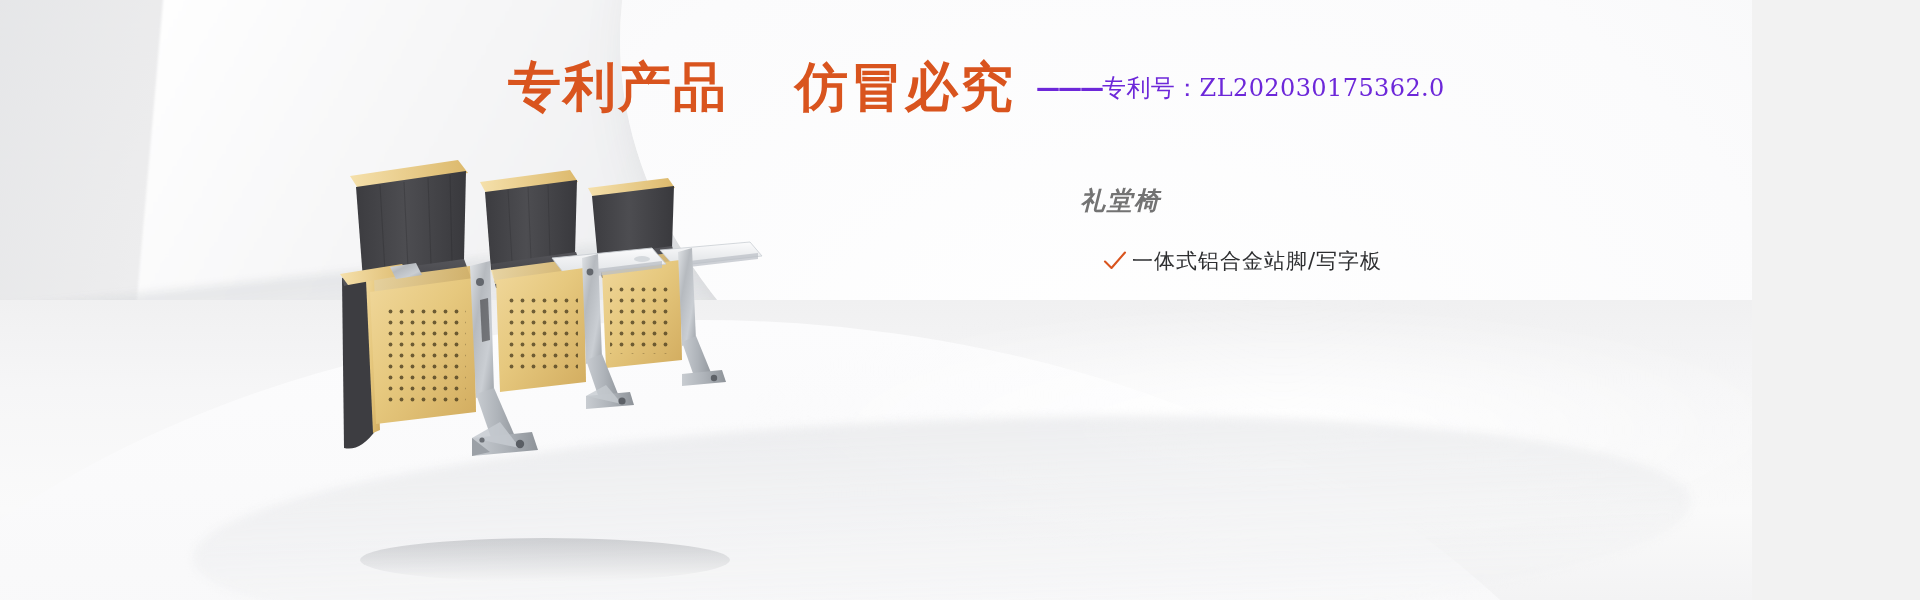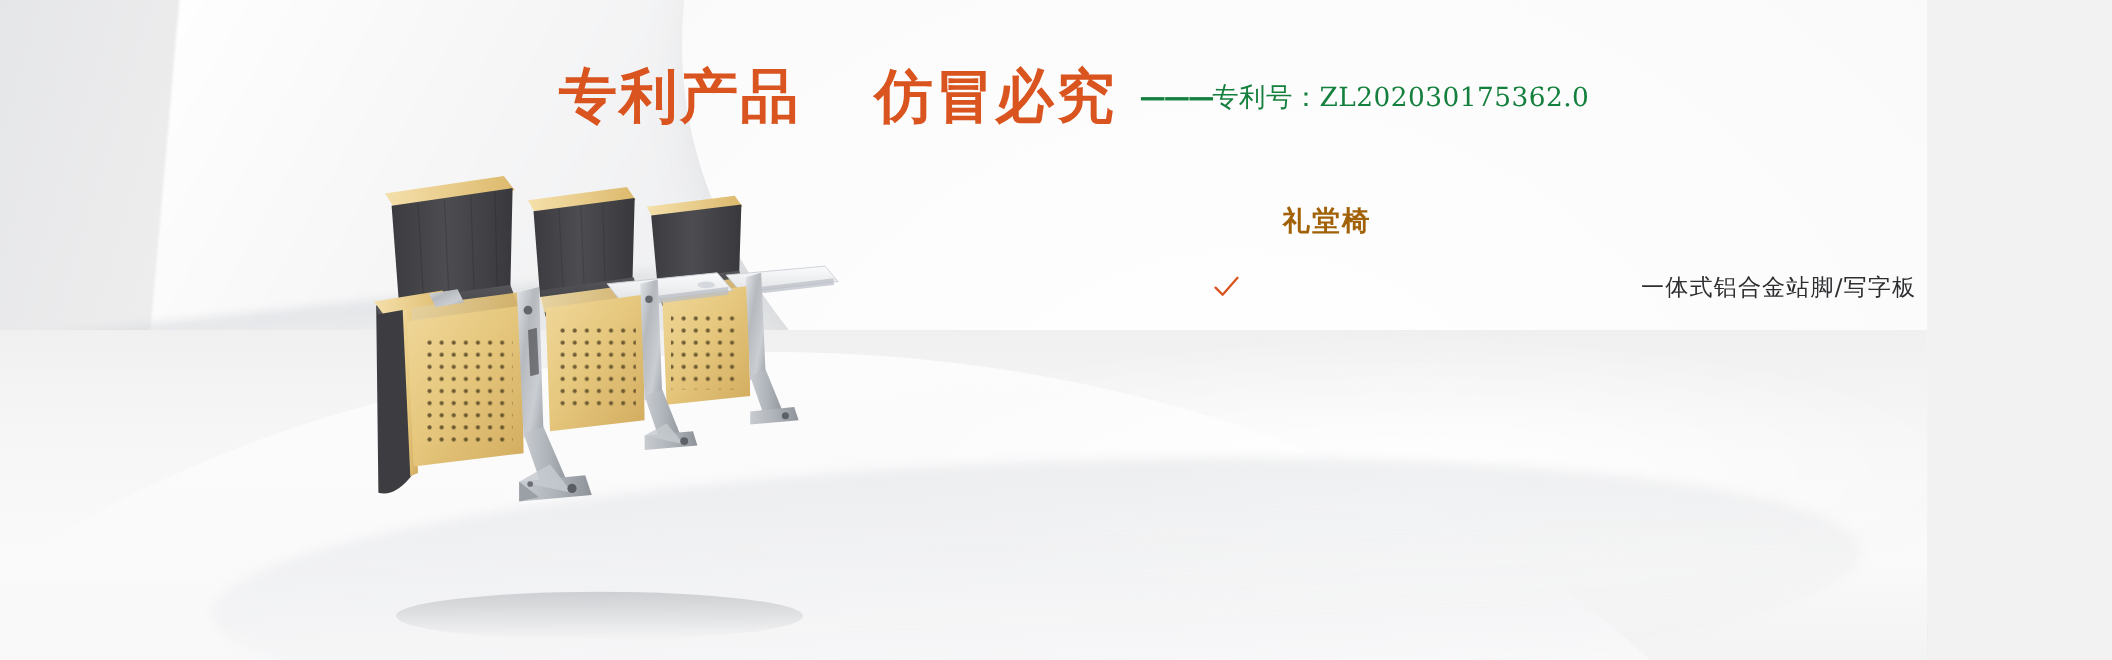--- a/index.html
+++ b/index.html
@@ -77,37 +77,38 @@
   
   .headline{
     position:absolute; left:508px; top:52px;
     font-size:53px; font-weight:700; letter-spacing:2px;
     color:#d9541e; white-space:nowrap;
     font-family:"DejaVu Sans","Liberation Sans",sans-serif;
   }
   .headline .gap{ display:inline-block; width:26px; }
   .patent-no{
     position:absolute; left:1036px; top:72px;
-    font-size:24px; color:#15803d; white-space:nowrap; letter-spacing:.4px;
+    font-size:24px; color:#6d28d9; white-space:nowrap; letter-spacing:.4px;
     font-family:"DejaVu Serif","Liberation Serif",serif;
   }
   .patent-no .dashes{
     font-family:"DejaVu Sans","Liberation Sans",sans-serif;
     letter-spacing:-2px; font-weight:700;
   }
 
   
   .product-title{
-    position:absolute; left:1166px; top:184px;
-    font-size:25px; font-weight:700; color:#a16207; letter-spacing:2px;
-    font-family:"DejaVu Sans","Liberation Sans",sans-serif;
+    position:absolute; left:1080px; top:184px;
+    font-size:25px; font-weight:700; color:#737373; letter-spacing:2px;
+    font-family:"DejaVu Sans","Liberation Sans",sans-serif;
+    font-style:italic;
   }
   .feature-list{ position:absolute; left:1102px; top:232px; width:640px; }
   .feature-item{
-    display:flex; align-items:center; gap:4px; height:58px;justify-content:space-between;
+    display:flex; align-items:center; gap:4px; height:58px;
   }
   .check-icon{ width:26px; height:26px; flex:0 0 26px; }
   .feature-text{
     font-size:21px; color:#2d2e30; letter-spacing:1px;
     font-family:"DejaVu Sans","Liberation Sans",sans-serif;
   }
 
   
   .chairs{ position:absolute; left:330px; top:130px; width:470px; height:460px; }
 </style>

